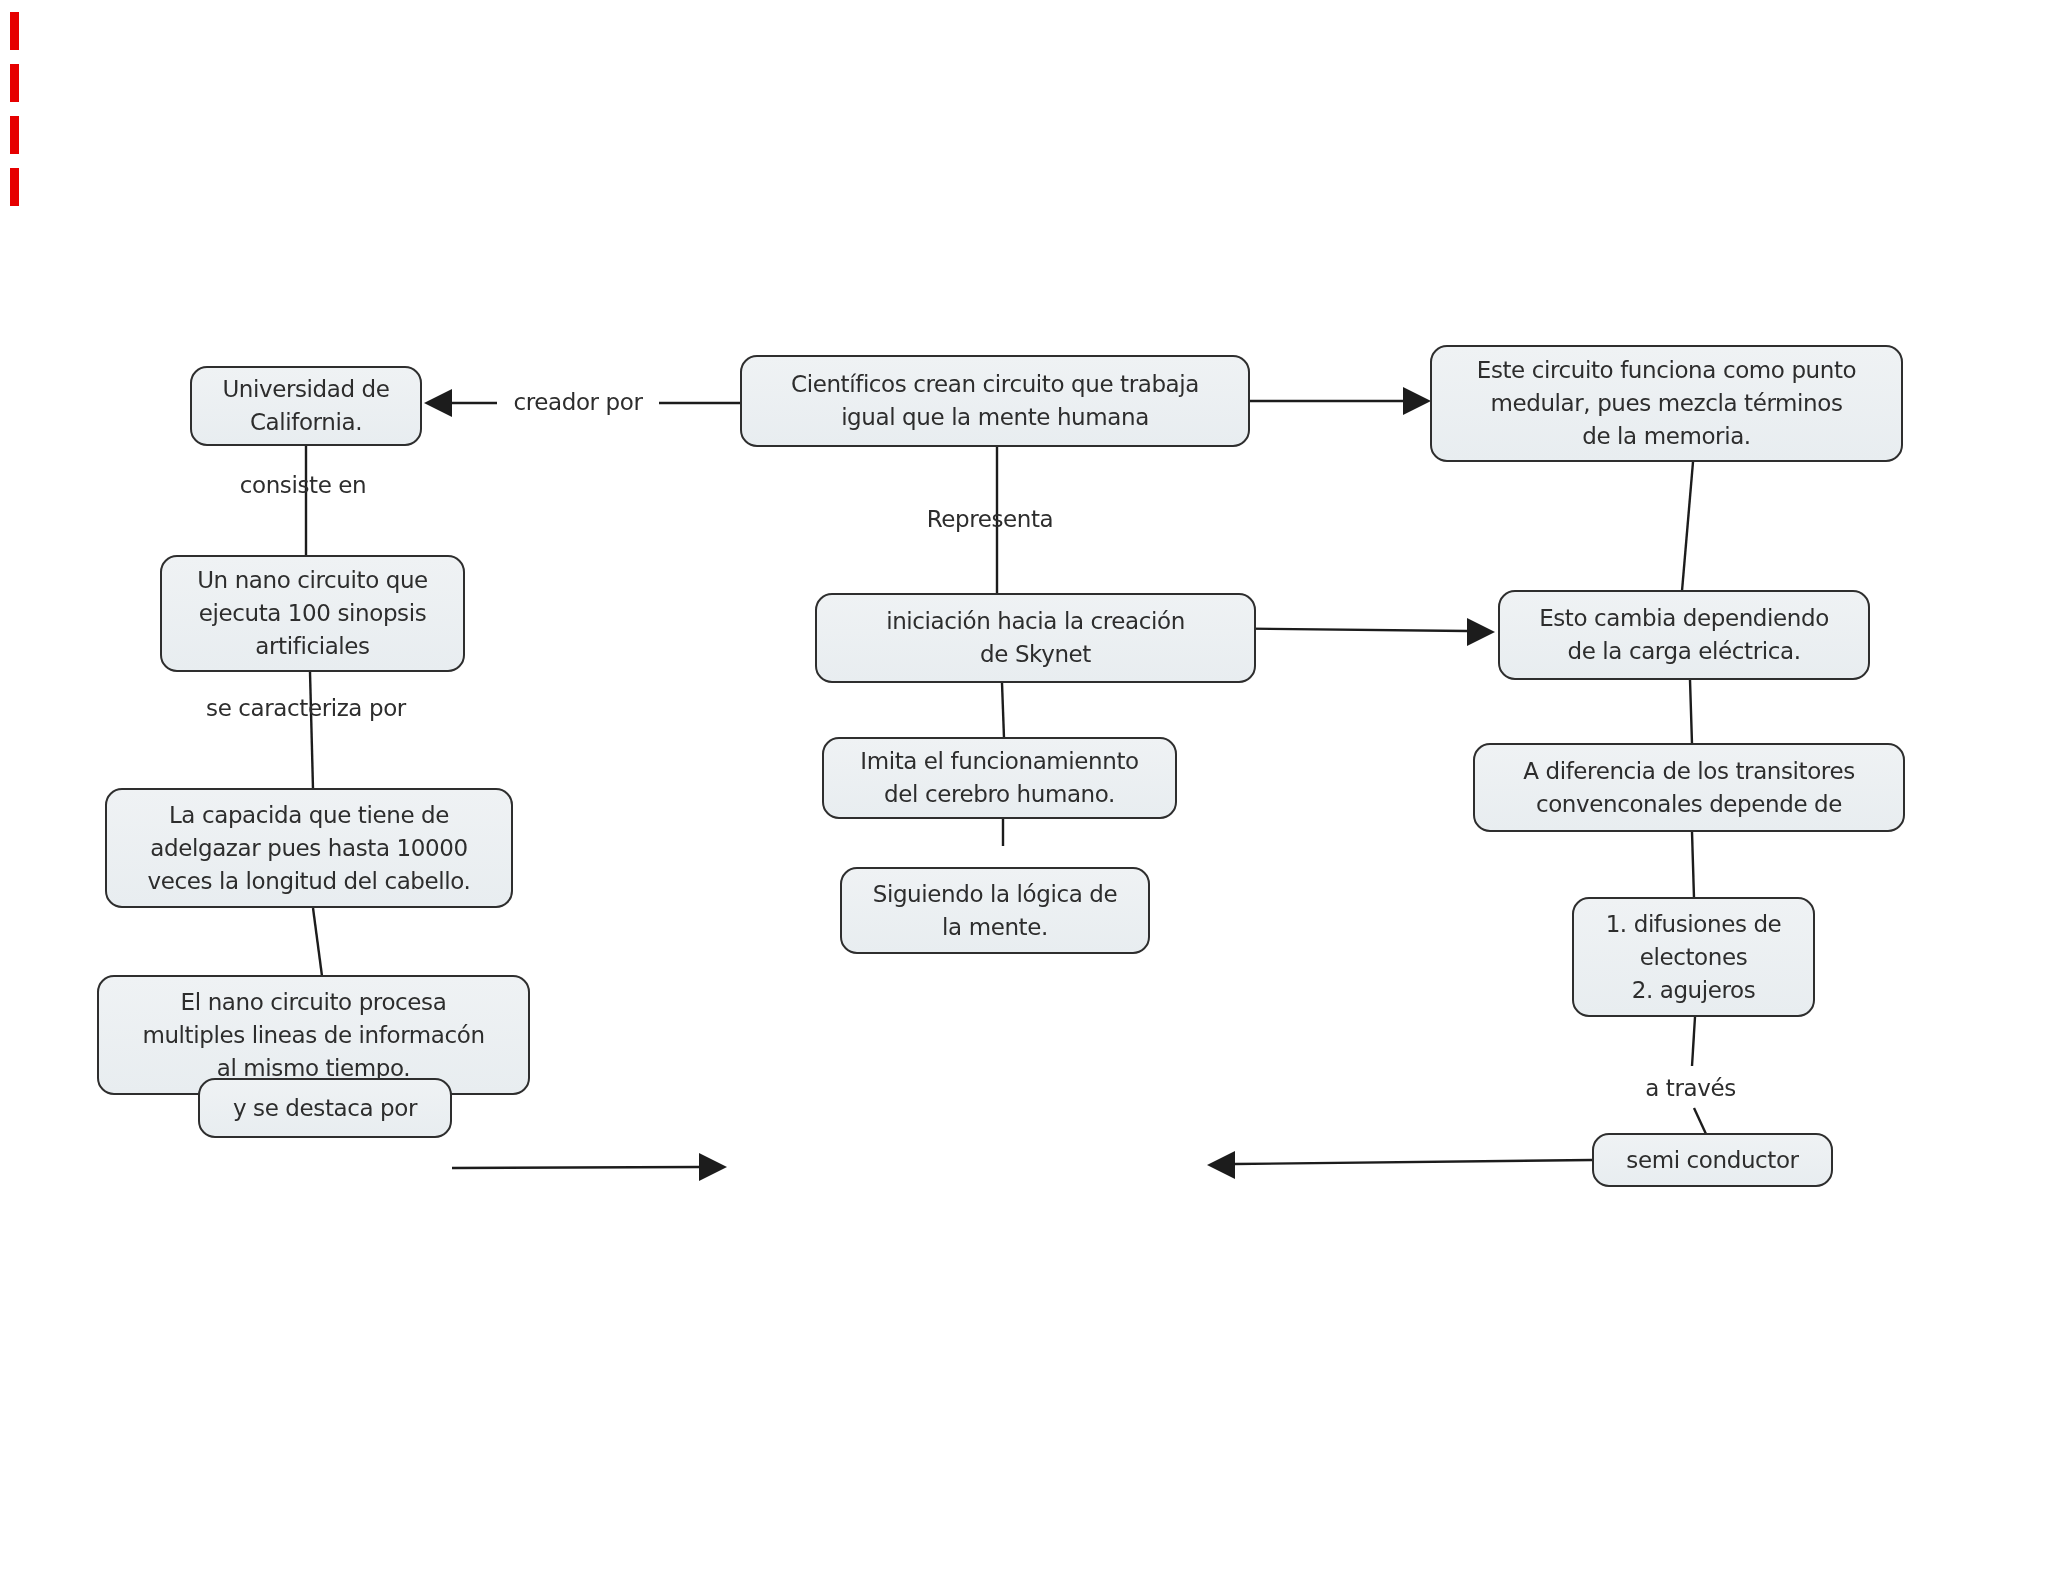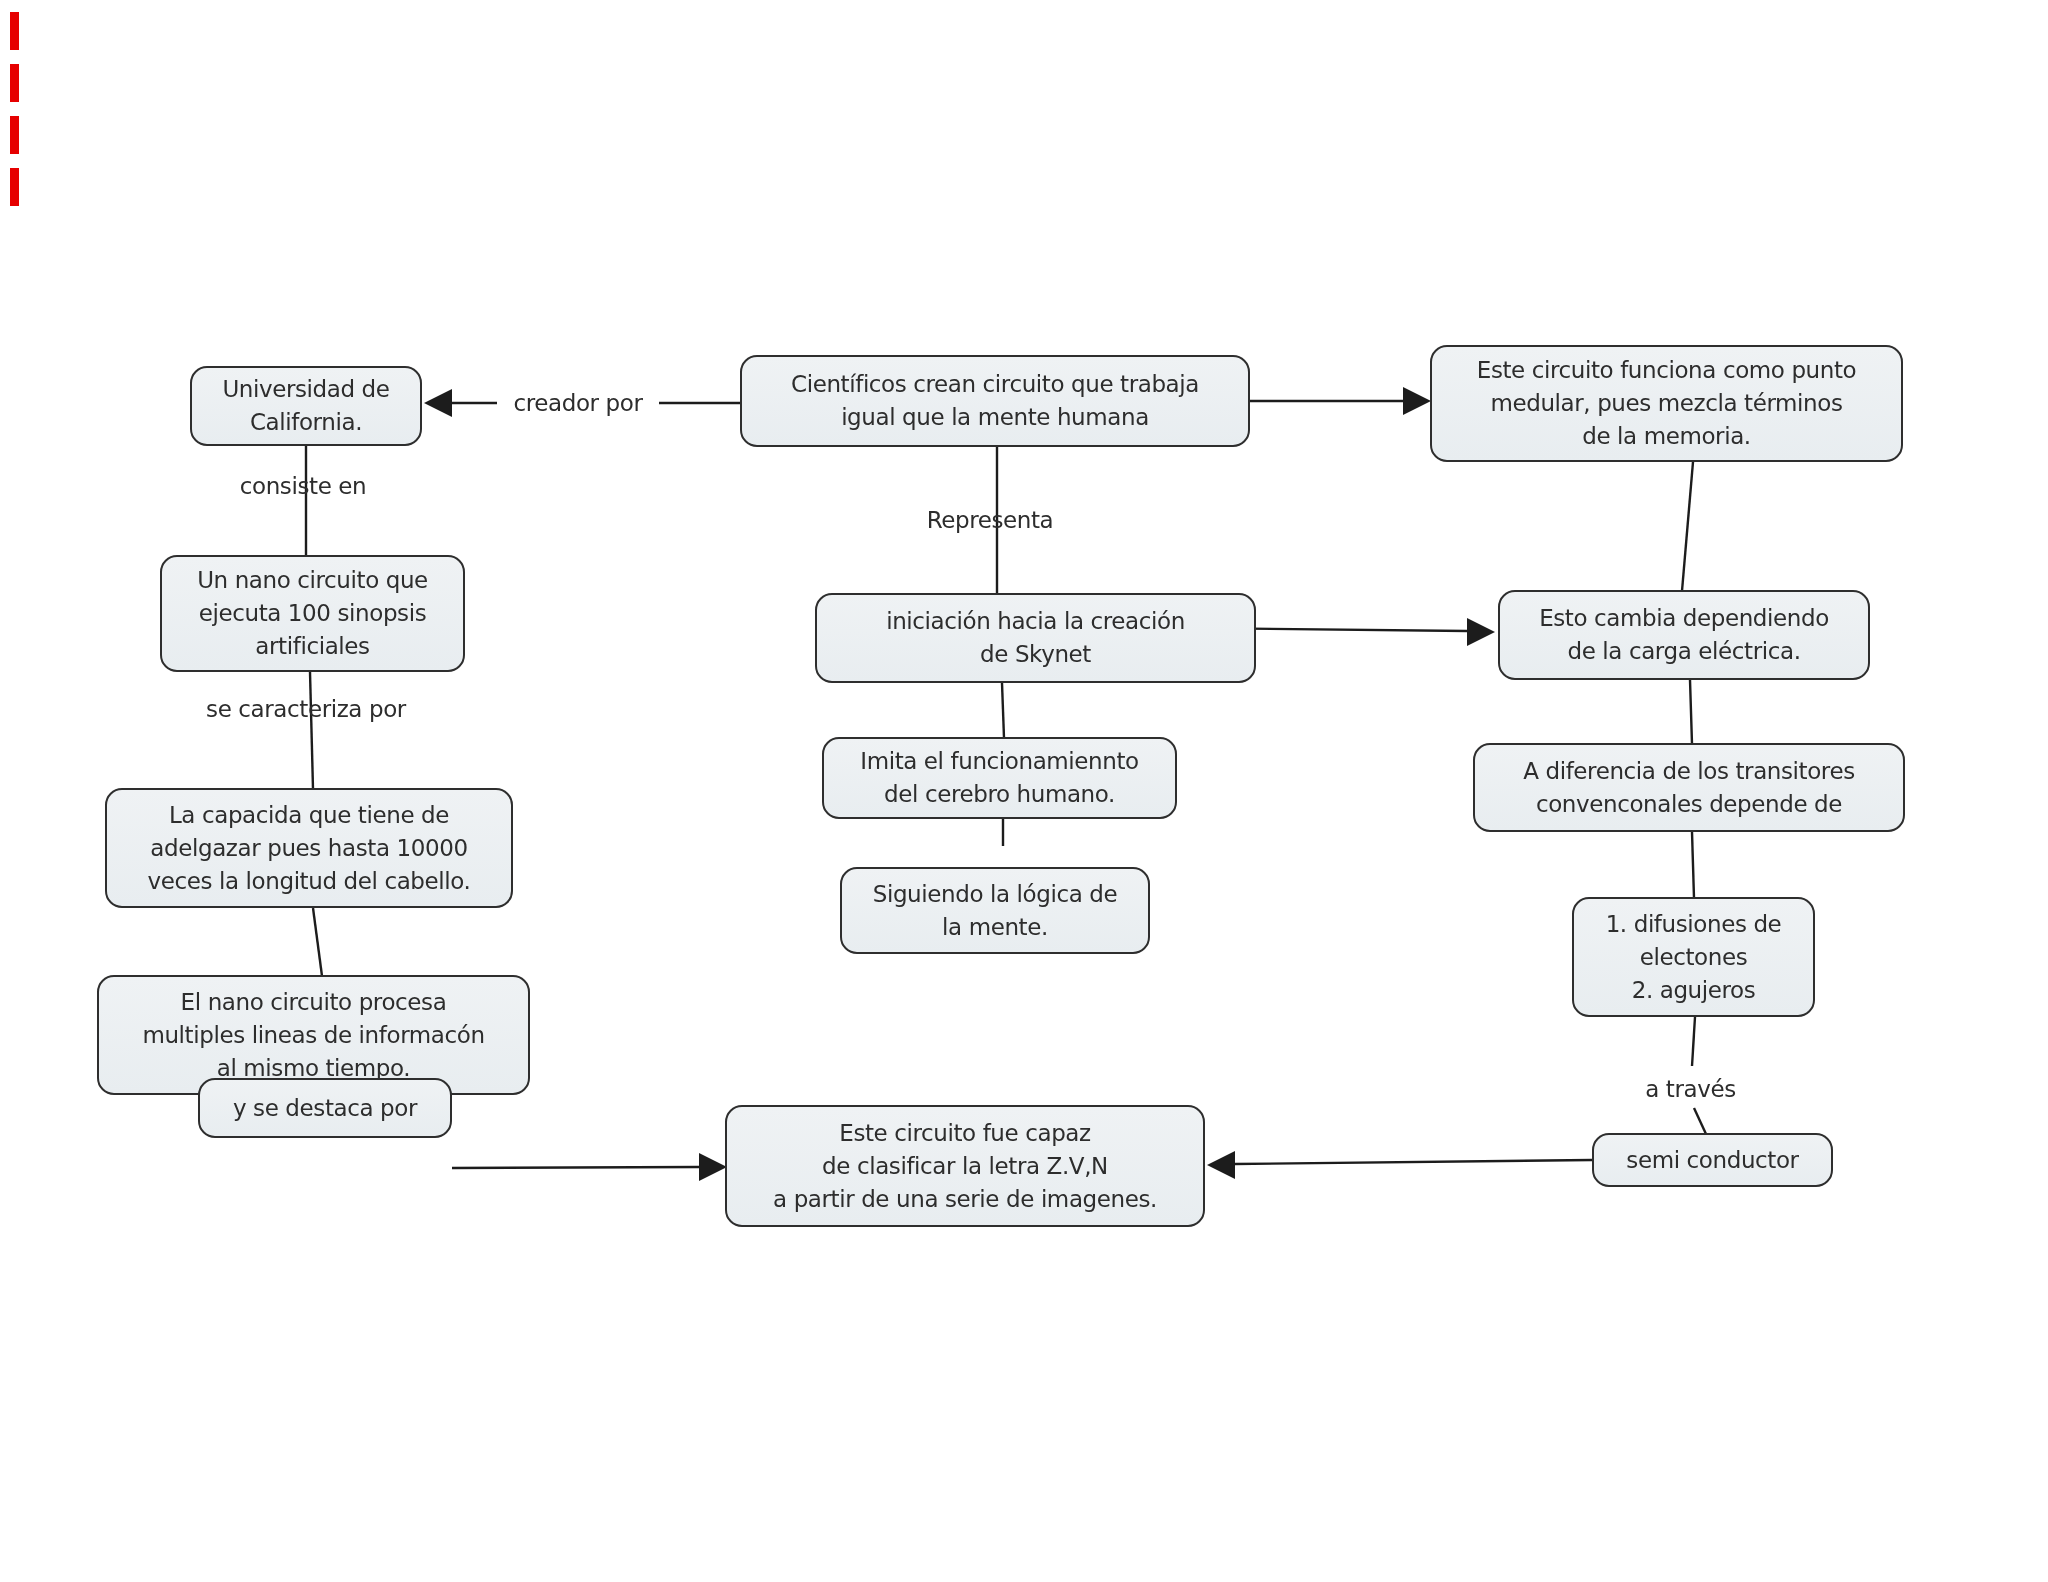--- a/index.html
+++ b/index.html
@@ -9,21 +9,21 @@
     display:flex;align-items:center;justify-content:center;text-align:center;
     background:linear-gradient(var(--node_fill_top,#eff2f4),var(--node_fill_bottom,#e8edf0));
     border:2.5px solid var(--node_border,#2e2e2e);
     border-radius:17px;
     color:var(--text,#2d2d2d);
     font:23px/33px "DejaVu Sans",sans-serif;
     letter-spacing:-0.4px;
     white-space:pre-line;
   }
   .lbl{
-    position:absolute;display:flex;align-items:center;justify-content:center;text-align:center;
+    position:absolute;display:flex;align-items:flex-start;justify-content:center;text-align:center;
     color:var(--text,#2d2d2d);
     font:23px/33px "DejaVu Sans",sans-serif;
     letter-spacing:-0.4px;white-space:pre;
   }
   #connectors{position:absolute;left:0;top:0;}
   #connectors line{stroke:var(--line,#1c1c1c);stroke-width:2.4px;}
   #connectors polygon{fill:var(--line,#1c1c1c);stroke:none;}
   .redmark{position:absolute;left:10px;width:9px;height:38px;background:var(--artifact_red,#e60000);}
 </style>
 </head>
@@ -130,25 +130,20 @@
 convenconales depende de</span>
   </div>
   <div class="node" style="left:1572px;top:897px;width:243px;height:120px">
     <span>1. difusiones de
 electones
 2. agujeros</span>
   </div>
   <div class="node" style="left:1592px;top:1133px;width:241px;height:54px">
     <span>semi conductor</span>
   </div>
-  <div class="node" style="left:725px;top:1105px;width:480px;height:122px">
-    <span>Este circuito fue capaz
-de clasificar la letra Z.V,N
-a partir de una serie de imagenes.</span>
-  </div>
 
   <div class="lbl" style="left:503px;top:386px;width:150px;height:34px">
     <span>creador por</span>
   </div>
   <div class="lbl" style="left:228px;top:469px;width:150px;height:34px">
     <span>consiste en</span>
   </div>
   <div class="lbl" style="left:192px;top:692px;width:228px;height:34px">
     <span>se caracteriza por</span>
   </div>

